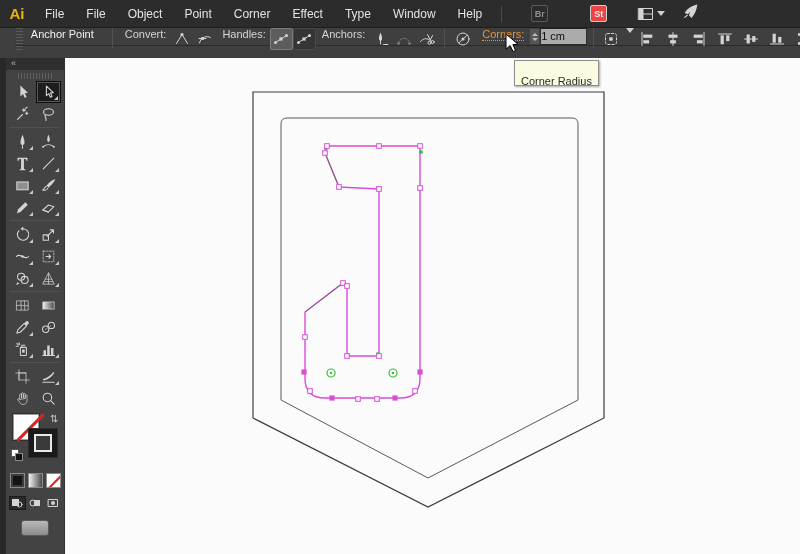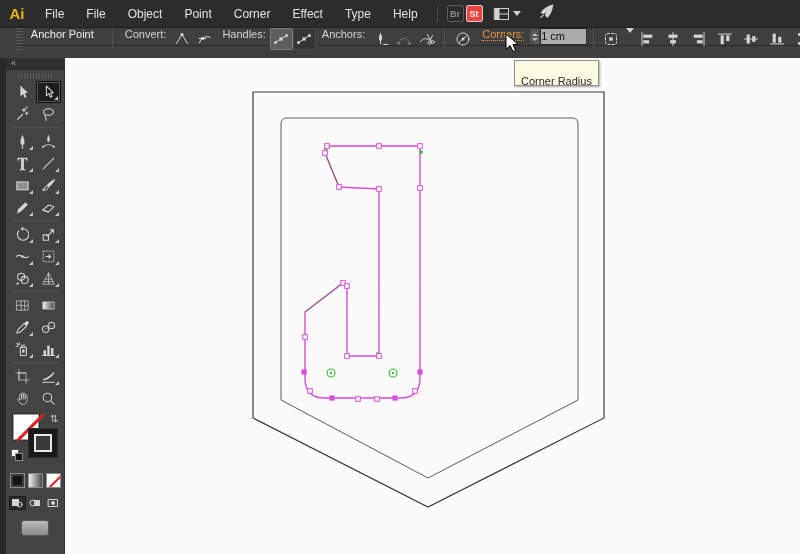--- a/index.html
+++ b/index.html
@@ -8,21 +8,21 @@
          font-family:"Liberation Sans",sans-serif;background:#3f3f3f;color:#dedede;}
 
   
   .menubar{position:absolute;left:0;top:0;width:800px;height:28px;background:#2c2c2c;
            border-bottom:1px solid #1e1e1e;display:flex;align-items:center;}
   .ai-logo{width:34px;text-align:center;font-weight:bold;font-size:15px;color:#eab308;}
   .menu-items{display:flex;align-items:flex-start;height:100%;}
   .menu-item{padding:0 11px;font-size:12px;color:#e3e3e3;line-height:28px;cursor:default;}
   .mb-sep{width:1px;height:16px;background:#4a4a4a;margin:0 8px;}
   .sq-btn{width:17px;height:17px;border:1px solid #5a5a5a;border-radius:2px;color:#8e8e8e;
-          font-size:9px;font-weight:bold;display:flex;align-items:center;justify-content:center;margin:0 1px;}
+          font-size:9px;font-weight:bold;display:flex;align-items:center;justify-content:center;margin:0 21px;}
   .sq-btn.bright{border-color:#cfcfcf;color:#efefef;background:#ef4444;}
   .ws-btn{display:flex;align-items:center;margin:0 9px;}
   .caret{width:0;height:0;border-left:4px solid transparent;border-right:4px solid transparent;
          border-top:5px solid #cfcfcf;margin-left:3px;}
   .rocket{margin:0 8px;}
 
   
   .controlbar{position:absolute;left:15px;top:28px;width:800px;height:18px;background:#3f3f3f;
               border-bottom:1px solid #2a2a2a;display:flex;align-items:flex-start;font-size:11px;}
   .grip-v{width:7px;height:22px;margin-left:1px;
@@ -318,20 +318,21 @@
   <div class="menubar">
     <div class="ai-logo">Ai</div>
     <div class="menu-items">
         <span class="menu-item">File</span>
         <span class="menu-item">File</span>
         <span class="menu-item">Object</span>
         <span class="menu-item">Point</span>
         <span class="menu-item">Corner</span>
         <span class="menu-item">Effect</span>
         <span class="menu-item">Type</span>
+        <span class="menu-item">Window</span>
         <span class="menu-item">Help</span>
       </div>
     <div class="mb-sep"></div>
     <div class="sq-btn">Br</div>
     <div class="sq-btn bright">St</div>
     <div class="ws-btn">
       <svg width="17" height="14" viewBox="0 0 16 14">
           <use href="#ic-workspace"></use>
         </svg>
       <span class="caret"></span>

